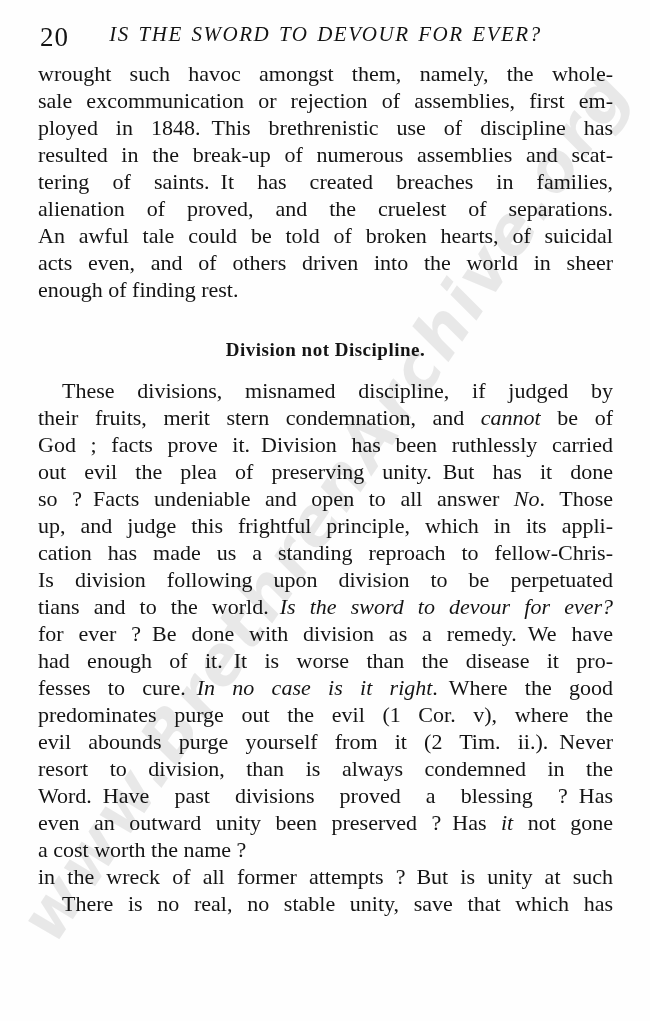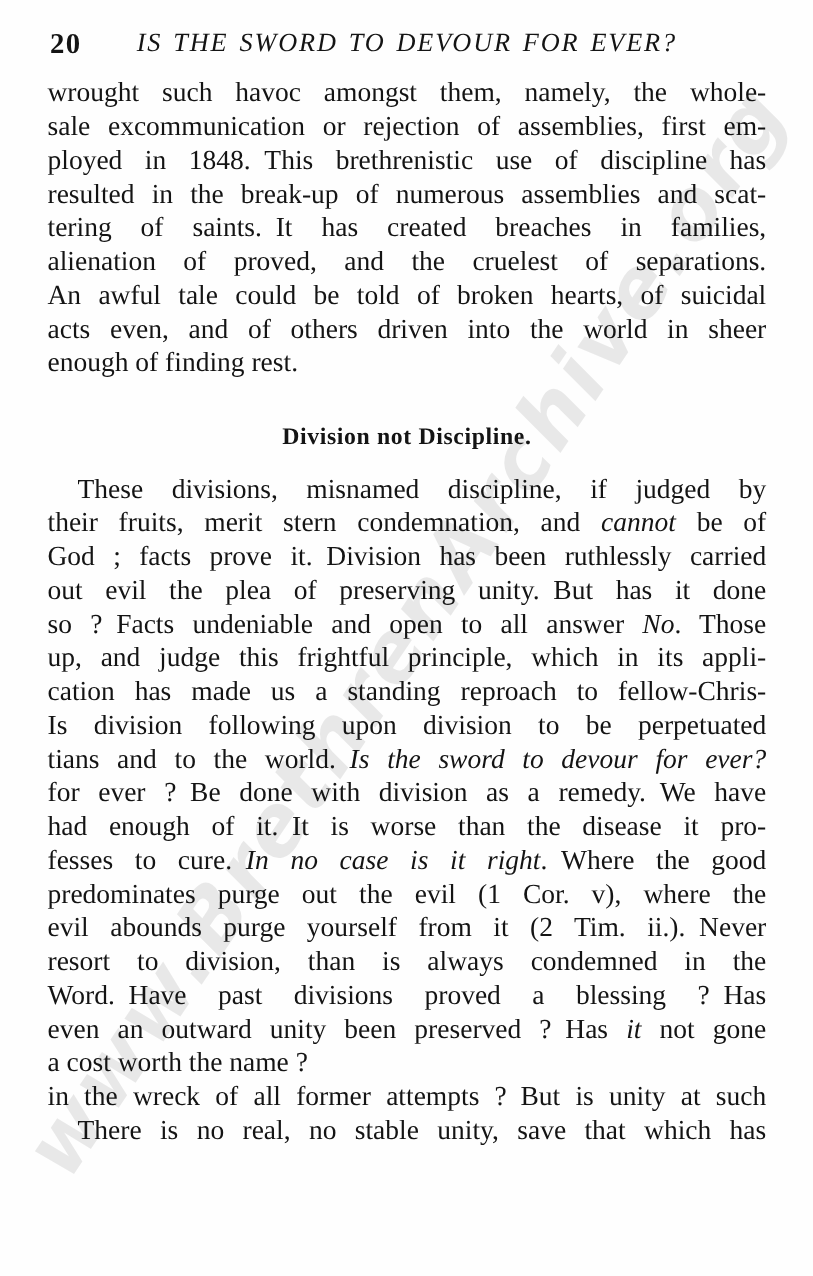--- a/index.html
+++ b/index.html
@@ -33,22 +33,22 @@
     z-index: 0;
   }
   .header {
     position: relative;
     height: 27px;
     z-index: 1;
   }
   .pagenum {
     position: absolute;
     left: 2px; top: 0;
-    font-size: 23px;
-    font-weight: bold;
+    font-size: 27px;
+    font-weight: normal;
     letter-spacing: 1px;
   }
   .runhead {
     display: block;
     text-align: center;
     font-style: italic;
     font-size: 21px;
     letter-spacing: 1.5px;
     word-spacing: 2px;
     white-space: nowrap;

